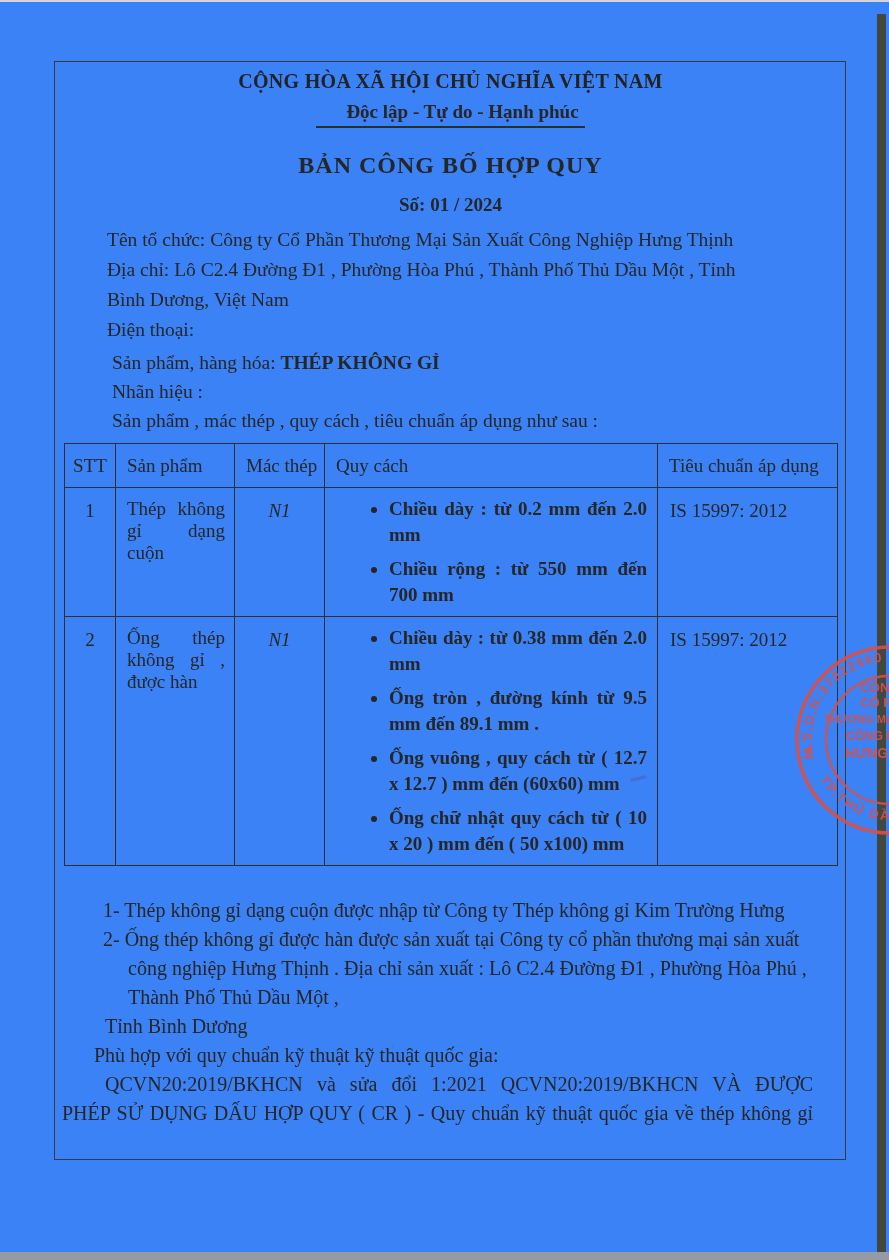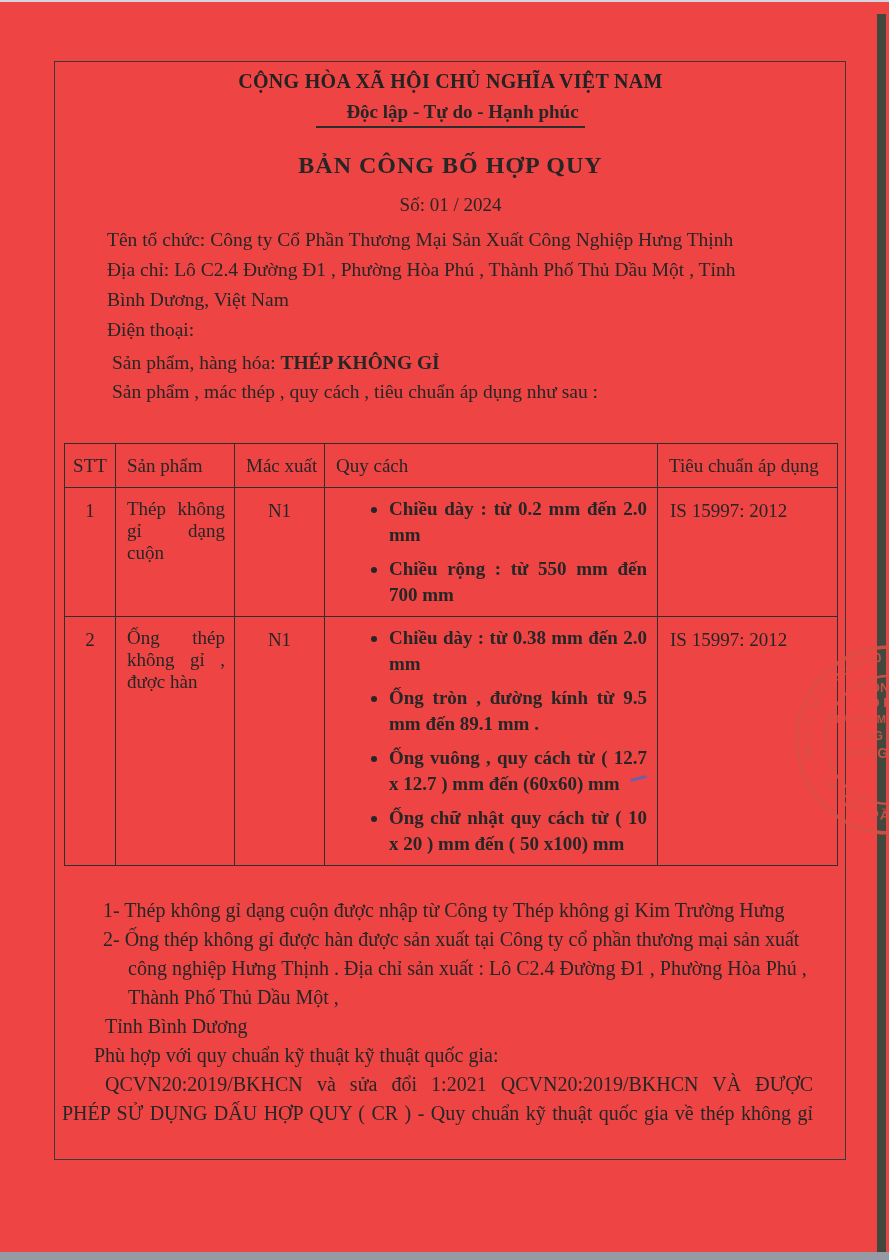--- a/index.html
+++ b/index.html
@@ -1,27 +1,27 @@
 <!DOCTYPE html>
 <html><head>
 <meta charset="utf-8">
 <style>
   html,body{margin:0;padding:0;}
   body{width:889px;height:1260px;background:#ffffff;}
   .page{
     position:relative;width:889px;height:1260px;overflow:hidden;
-    background:#ef4444;color:#262626;
+    background:#3b82f6;color:#262626;
     font-family:"Liberation Serif","DejaVu Serif",serif;
   }
   .top-hairline{position:absolute;left:0;top:0;width:889px;height:2px;background:#d3d7dd;}
   .right-strip{position:absolute;left:877px;top:14px;width:9px;height:1239px;background:#43483f;}
   .bottom-strip{position:absolute;left:0;top:1252px;width:889px;height:8px;background:#949ba5;}
   .frame{position:absolute;left:54px;top:61px;width:790px;height:1097px;border:1.6px solid #3a3a3a;background:transparent;}
 
-  .centered{position:absolute;left:54px;width:793px;text-align:center;}
+  .centered{position:absolute;left:54px;width:793px;text-align:center;font-weight:bold;}
   .nat1{top:70px;font-size:20px;font-weight:bold;letter-spacing:.3px;color:#222;}
   .nat2{top:101px;font-size:19px;font-weight:bold;}
   .nat2 span{display:inline-block;border-bottom:2.2px solid #2c2c2c;padding:0 6px 3px 30px;}
   .doc-title{top:152px;font-size:24px;font-weight:bold;letter-spacing:1px;}
   .doc-num{top:194px;font-size:19px;}
 
   .info-a{position:absolute;left:107px;top:225px;width:706px;font-size:19.5px;line-height:30px;}
   .info-b{position:absolute;left:112px;top:348px;width:700px;font-size:19.5px;line-height:29px;}
   .bold{font-weight:bold;}
 
@@ -29,21 +29,21 @@
     position:absolute;left:64px;top:443px;width:773px;
     border-collapse:collapse;table-layout:fixed;
     font-size:19px;color:#262626;
   }
   table.spec th,table.spec td{border:1.6px solid #2f2f2f;vertical-align:top;font-weight:normal;}
   table.spec thead tr{height:44px;margin-left:16px;}
   table.spec th{vertical-align:middle;text-align:left;padding:0 0 0 11px;font-size:19px;}
   table.spec th.h-stt{text-align:center;padding:0;}
   td.c-stt{text-align:center;padding-top:12px;}
   td.c-sp{padding:10px 9px 0 11px;text-align:justify;}
-  td.c-mt{text-align:center;padding-top:12px;}
+  td.c-mt{text-align:center;padding-top:12px;font-style:italic;}
   td.c-qc{padding:0 10px 0 0;}
   td.c-qc ul{margin:8px 0 0 0;padding:0 0 0 64px;font-weight:bold;}
   td.c-qc li{line-height:25.5px;margin-bottom:9px;text-align:justify;}
   td.c-tc{padding:12px 4px 0 12px;}
 
   .notes{position:absolute;left:62px;top:896px;width:751px;font-size:20px;color:#262626;}
   .notes .nline{line-height:29px;min-height:29px;}
   .stretch{text-align:justify;text-align-last:justify;}
 
   .stamp{position:absolute;left:790px;top:640px;width:200px;height:200px;opacity:.88;}
@@ -71,36 +71,37 @@
 
   <div class="info-a">
     <div>Tên tổ chức: Công ty Cổ Phần Thương Mại Sản Xuất Công Nghiệp Hưng Thịnh</div>
     <div>Địa chỉ: Lô C2.4 Đường Đ1 , Phường Hòa Phú , Thành Phố Thủ Dầu Một , Tỉnh</div>
     <div>Bình Dương, Việt Nam</div>
     <div>Điện thoại:</div>
   </div>
 
   <div class="info-b">
     <div><span>Sản phẩm, hàng hóa: </span><span class="bold">THÉP KHÔNG GỈ</span></div>
+    <div>Nhãn hiệu :</div>
     <div>Sản phẩm , mác thép , quy cách , tiêu chuẩn áp dụng như sau :</div>
   </div>
 
   <table class="spec">
     <colgroup>
       <col style="width:51px">
         <col style="width:119px">
         <col style="width:90px">
         <col style="width:333px">
         <col style="width:180px">
     </colgroup>
     <thead>
       <tr>
         <th class="h-stt">STT</th>
         <th>Sản phẩm</th>
-        <th>Mác xuất</th>
+        <th>Mác thép</th>
         <th>Quy cách</th>
         <th>Tiêu chuẩn áp dụng</th>
       </tr>
     </thead>
     <tbody>
       <tr style="height:93px">
         <td class="c-stt">1</td>
         <td class="c-sp">Thép không gỉ dạng cuộn</td>
         <td class="c-mt">N1</td>
         <td class="c-qc">

